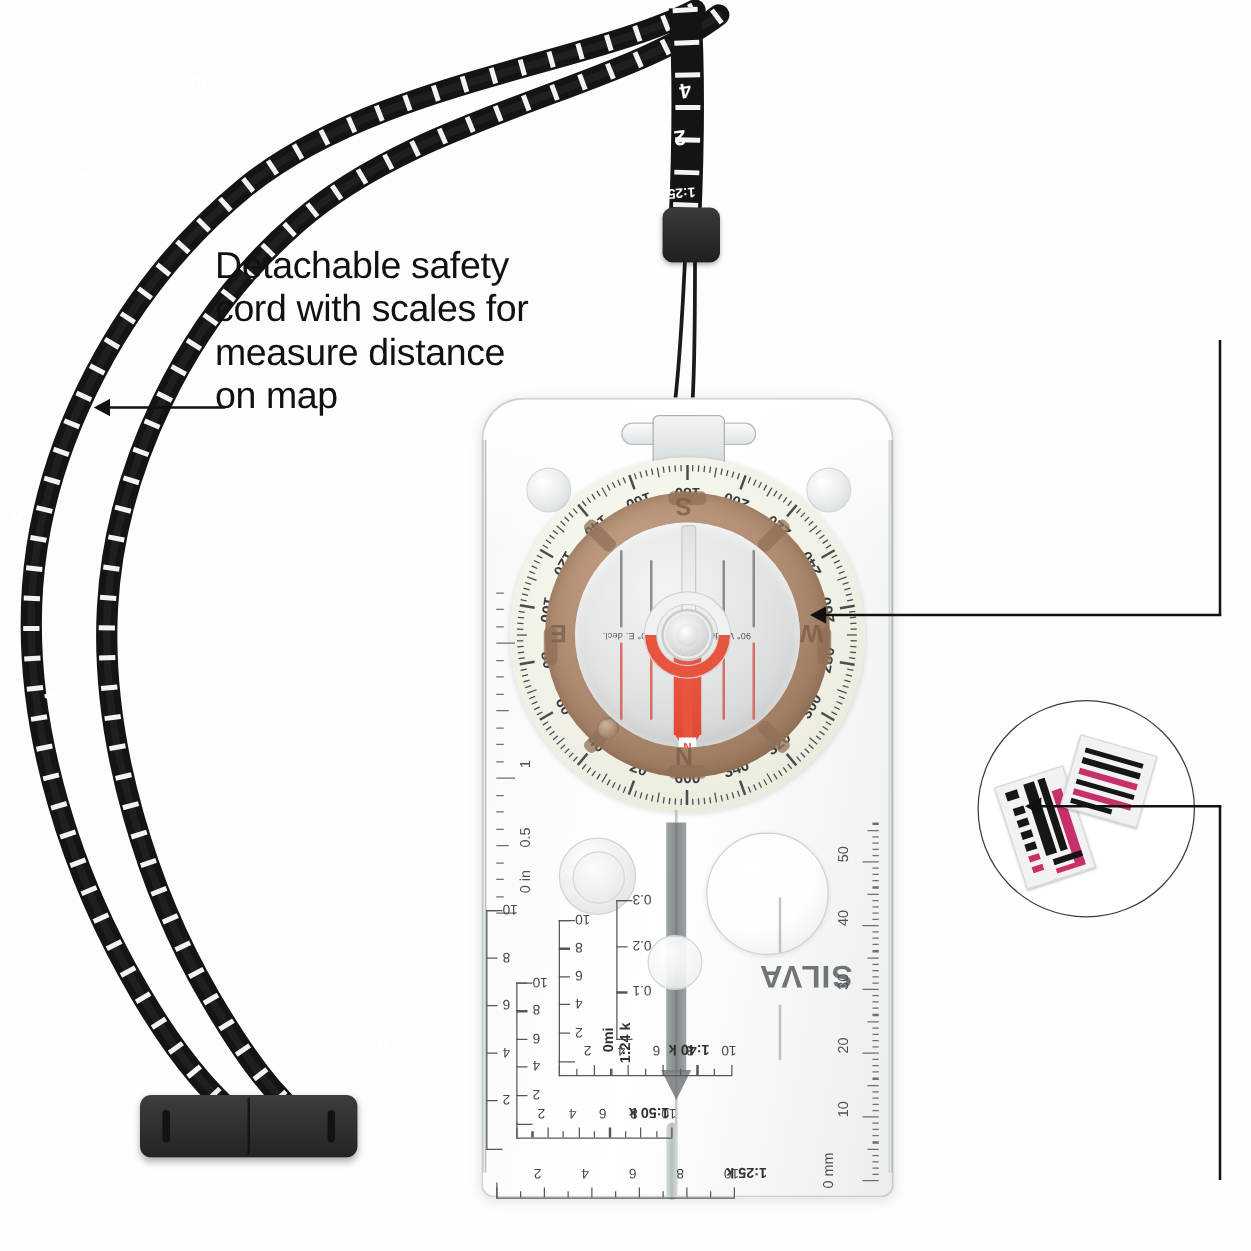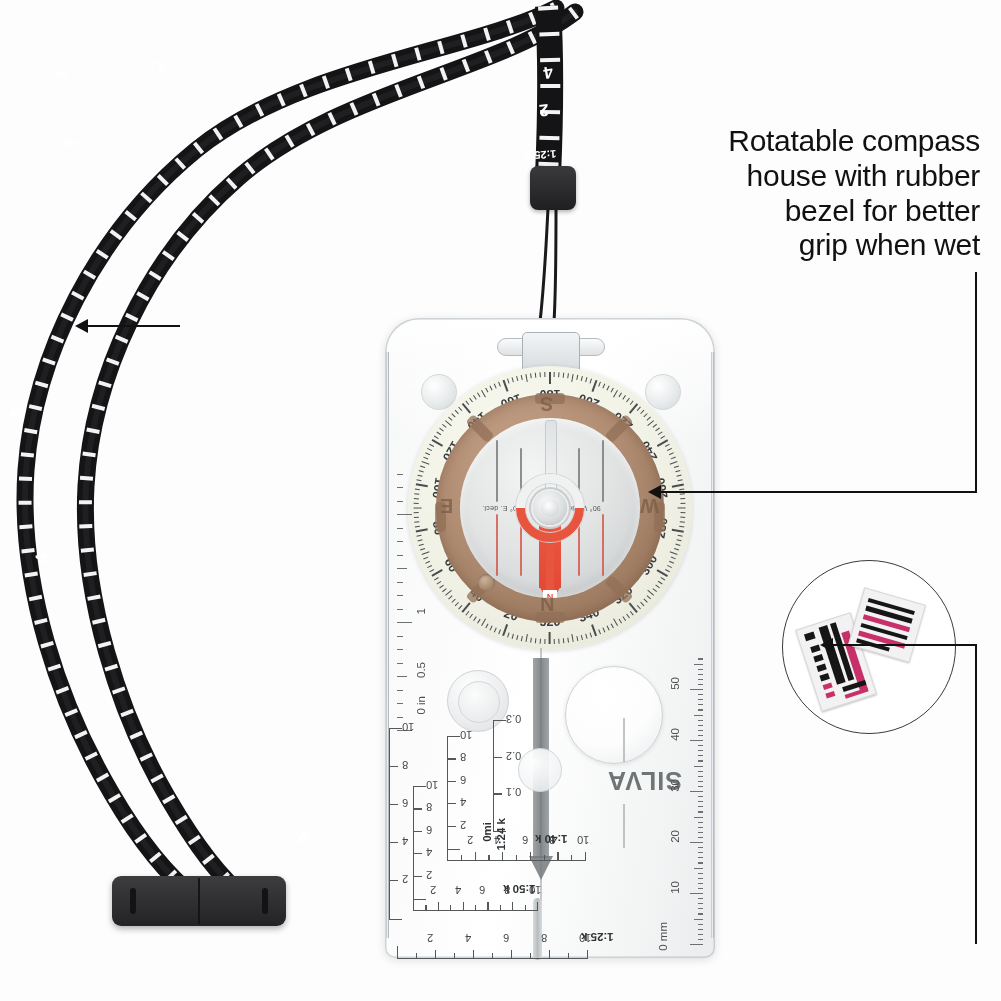--- a/index.html
+++ b/index.html
@@ -422,21 +422,21 @@
           <span class="dialnum" style="left: 103.01px; top: 34.875px; transform: translate(-50%, -50%) rotate(520deg);">160</span>
           <span class="dialnum" style="left: 142px; top: 28px; transform: translate(-50%, -50%) rotate(540deg);">180</span>
           <span class="dialnum" style="left: 180.99px; top: 34.875px; transform: translate(-50%, -50%) rotate(560deg);">200</span>
           <span class="dialnum" style="left: 215.278px; top: 54.6709px; transform: translate(-50%, -50%) rotate(580deg);">220</span>
           <span class="dialnum" style="left: 240.727px; top: 85px; transform: translate(-50%, -50%) rotate(600deg);">240</span>
           <span class="dialnum" style="left: 254.268px; top: 122.204px; transform: translate(-50%, -50%) rotate(620deg);">260</span>
           <span class="dialnum" style="left: 254.268px; top: 161.796px; transform: translate(-50%, -50%) rotate(640deg);">280</span>
           <span class="dialnum" style="left: 240.727px; top: 199px; transform: translate(-50%, -50%) rotate(660deg);">300</span>
           <span class="dialnum" style="left: 215.278px; top: 229.329px; transform: translate(-50%, -50%) rotate(680deg);">320</span>
           <span class="dialnum" style="left: 180.99px; top: 249.125px; transform: translate(-50%, -50%) rotate(700deg);">340</span>
-          <span class="dialnum" style="left: 142px; top: 256px; transform: translate(-50%, -50%) rotate(720deg);">520</span>
+          <span class="dialnum" style="left: 142px; top: 256px; transform: translate(-50%, -50%) rotate(720deg);">600</span>
         </div>
 
       <div id="bezel">
         <div class="grip" style="left:99px;top:-1px;"></div>
         <div class="grip" style="left:99px;top:218px;"></div>
         <div class="grip" style="left:-1px;top:108px;width:11px;height:30px;"></div>
         <div class="grip" style="left:218px;top:108px;width:11px;height:30px;"></div>
         <div class="grip" style="left:29px;top:29px;transform:rotate(45deg);"></div>
         <div class="grip" style="left:168px;top:29px;transform:rotate(-45deg);"></div>
         <div class="grip" style="left:29px;top:190px;transform:rotate(-45deg);"></div>
@@ -706,24 +706,24 @@
     <div class="card" id="card-b">
       <div class="blk" style="left:6px;top:8px;width:48px;height:4px;"></div>
       <div class="blk" style="left:6px;top:16px;width:48px;height:5px;"></div>
       <div class="pnk" style="left:6px;top:25px;width:48px;height:5px;"></div>
       <div class="blk" style="left:6px;top:34px;width:48px;height:4px;"></div>
       <div class="pnk" style="left:6px;top:42px;width:48px;height:5px;"></div>
       <div class="blk" style="left:6px;top:50px;width:34px;height:4px;"></div>
     </div>
   </div>
 
-  <div class="callout" id="co-house">Rotatable compass
-house with rubber
-bezel for better
-grip when wet</div>
+  <div class="callout" id="co-cord">Detachable safety
+cord with scales for
+measure distance
+on map</div>
 
   <div class="lead h" id="cordlead"></div>
   <div class="arrowhead arrow-left" id="cordhead"></div>
 
   <div class="lead v" id="houselead-v"></div>
   <div class="lead h" id="houselead-h"></div>
   <div class="arrowhead arrow-left" id="househead"></div>
 
   <div class="lead v" id="slopelead-v"></div>
   <div class="lead h" id="slopelead-h"></div>

